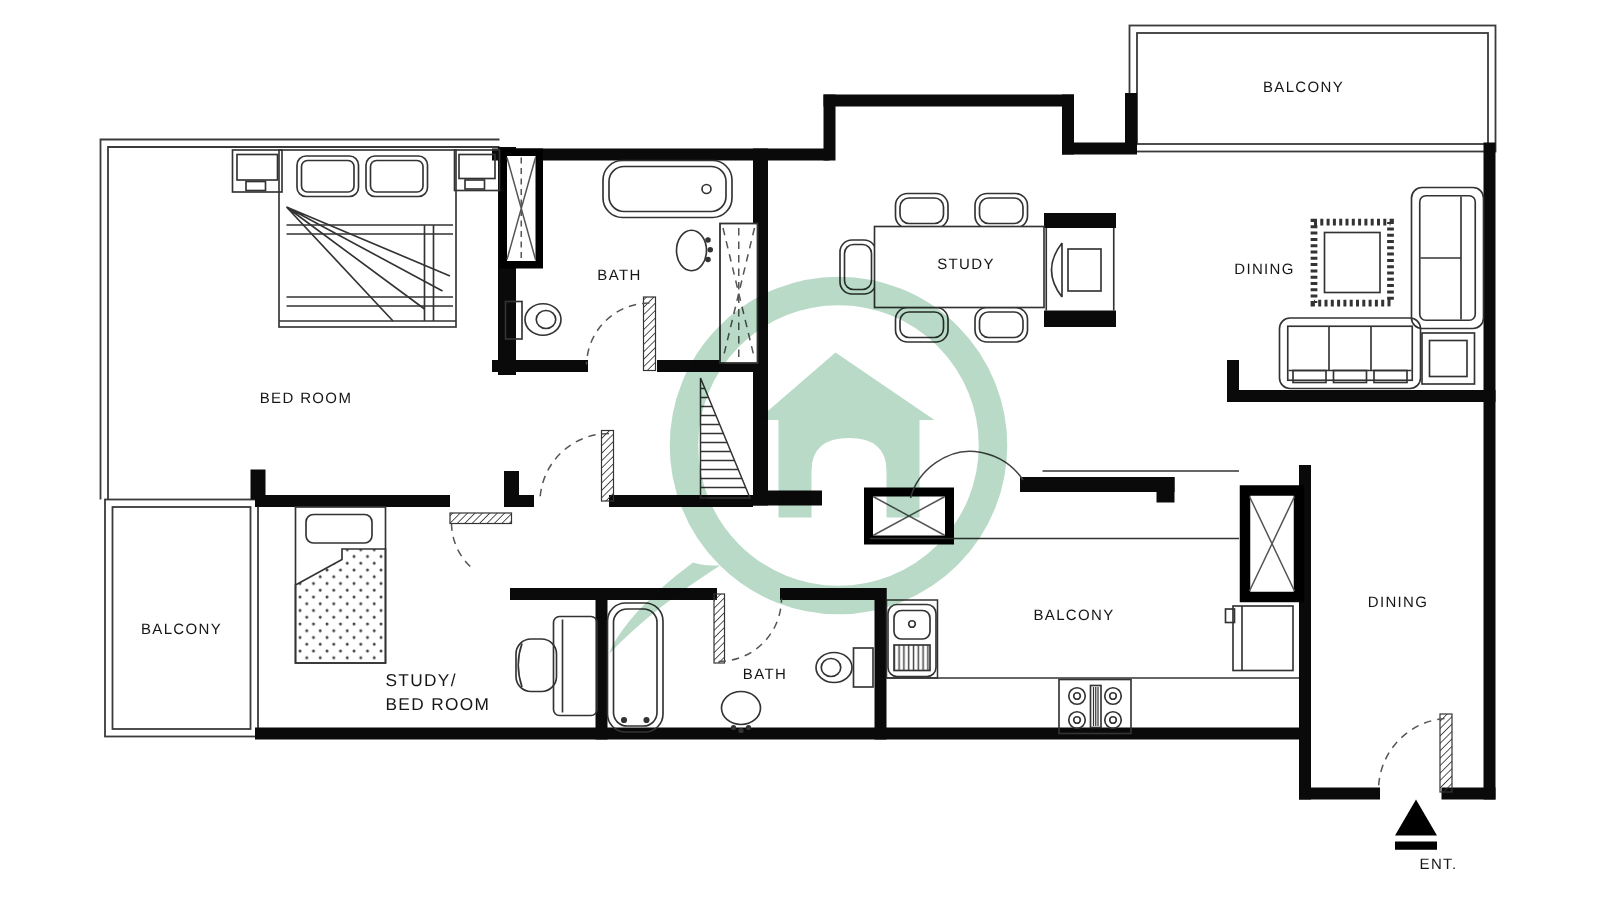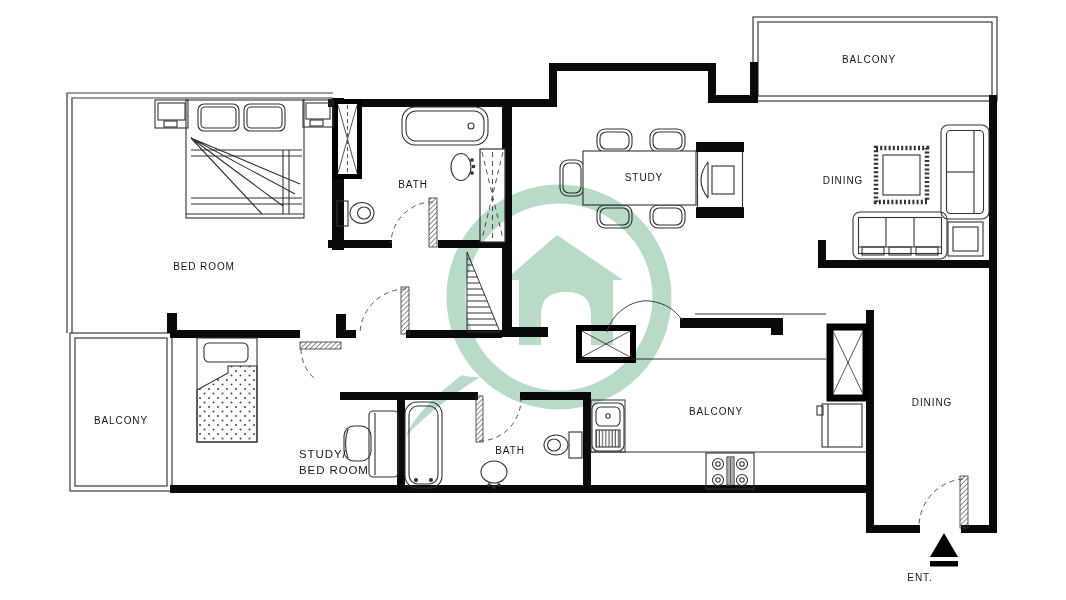--- a/index.html
+++ b/index.html
@@ -3,21 +3,21 @@
 <meta charset="utf-8">
 <style>
   html,body{margin:0;padding:0;background:#fff;}
   .stage{position:relative;width:1066px;height:600px;background:#ffffff;overflow:hidden;
          font-family:"Liberation Sans",sans-serif;}
   .stage svg{position:absolute;left:0;top:0;}
   .lbl{position:absolute;font-size:10px;letter-spacing:.9px;color:#161616;
        white-space:nowrap;transform:translate(-50%,-50%);}
   .lbl-block{position:absolute;font-size:11.5px;letter-spacing:.9px;color:#161616;
        line-height:15.5px;white-space:nowrap;}
-  .lbl-block span{display:block;margin-left:42px;}
+  .lbl-block span{display:block;}
 </style>
 </head>
 <body>
 
 <div class="stage">
 
 <svg width="1066" height="600" viewBox="0 0 1066 600">
   <defs>
     <pattern id="hatch" width="3.5" height="3.5" patternUnits="userSpaceOnUse" patternTransform="rotate(45)">
       <line x1="0" y1="0" x2="0" y2="3.5" stroke="#333" stroke-width="1.1"></line>
@@ -252,15 +252,15 @@
 <span class="lbl" style="left:843px;top:180px">DINING</span>
 <span class="lbl" style="left:869px;top:59px">BALCONY</span>
 <span class="lbl" style="left:121px;top:420px">BALCONY</span>
 <div class="lbl-block" style="left:257px;top:447px">
   <span>STUDY/</span>
   <span>BED ROOM</span>
 </div>
 <span class="lbl" style="left:510px;top:450px">BATH</span>
 <span class="lbl" style="left:716px;top:411px">BALCONY</span>
 <span class="lbl" style="left:932px;top:402px">DINING</span>
-<span class="lbl" style="left:920px;top:577px">ENT.</span>
+<span class="lbl" style="left:959px;top:577px">ENT.</span>
 
 </div>
 
 </body></html>

